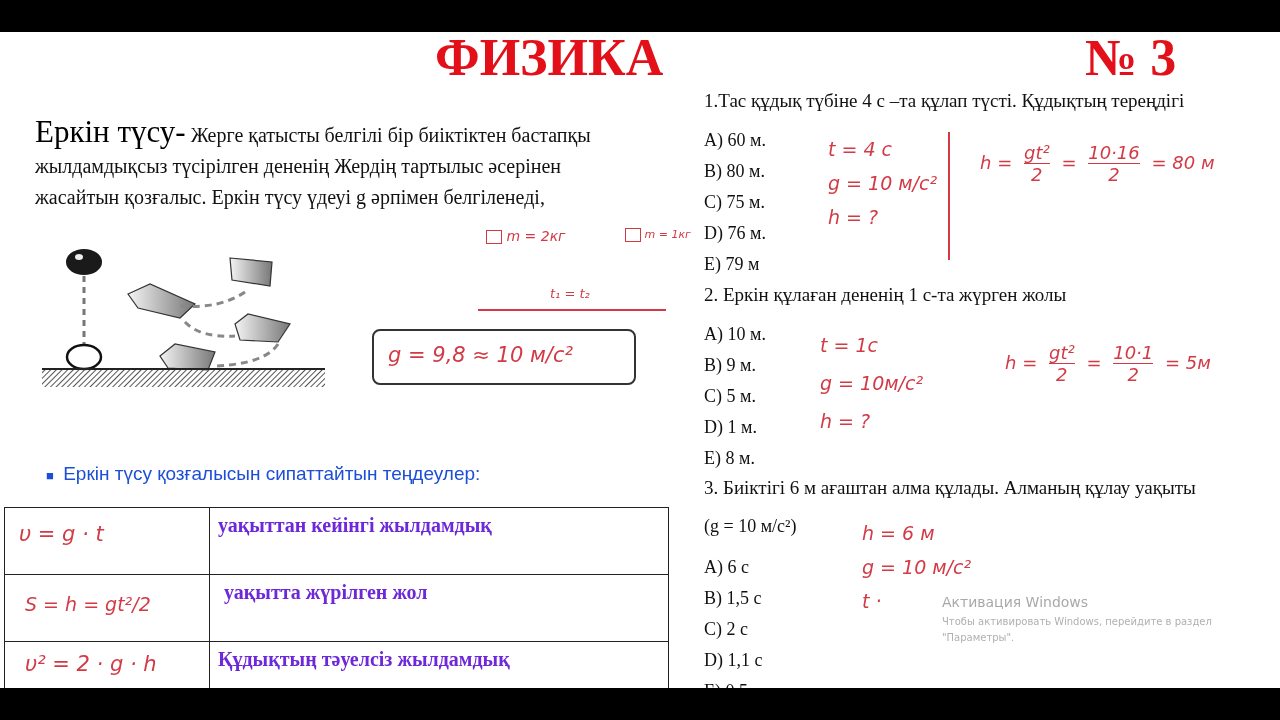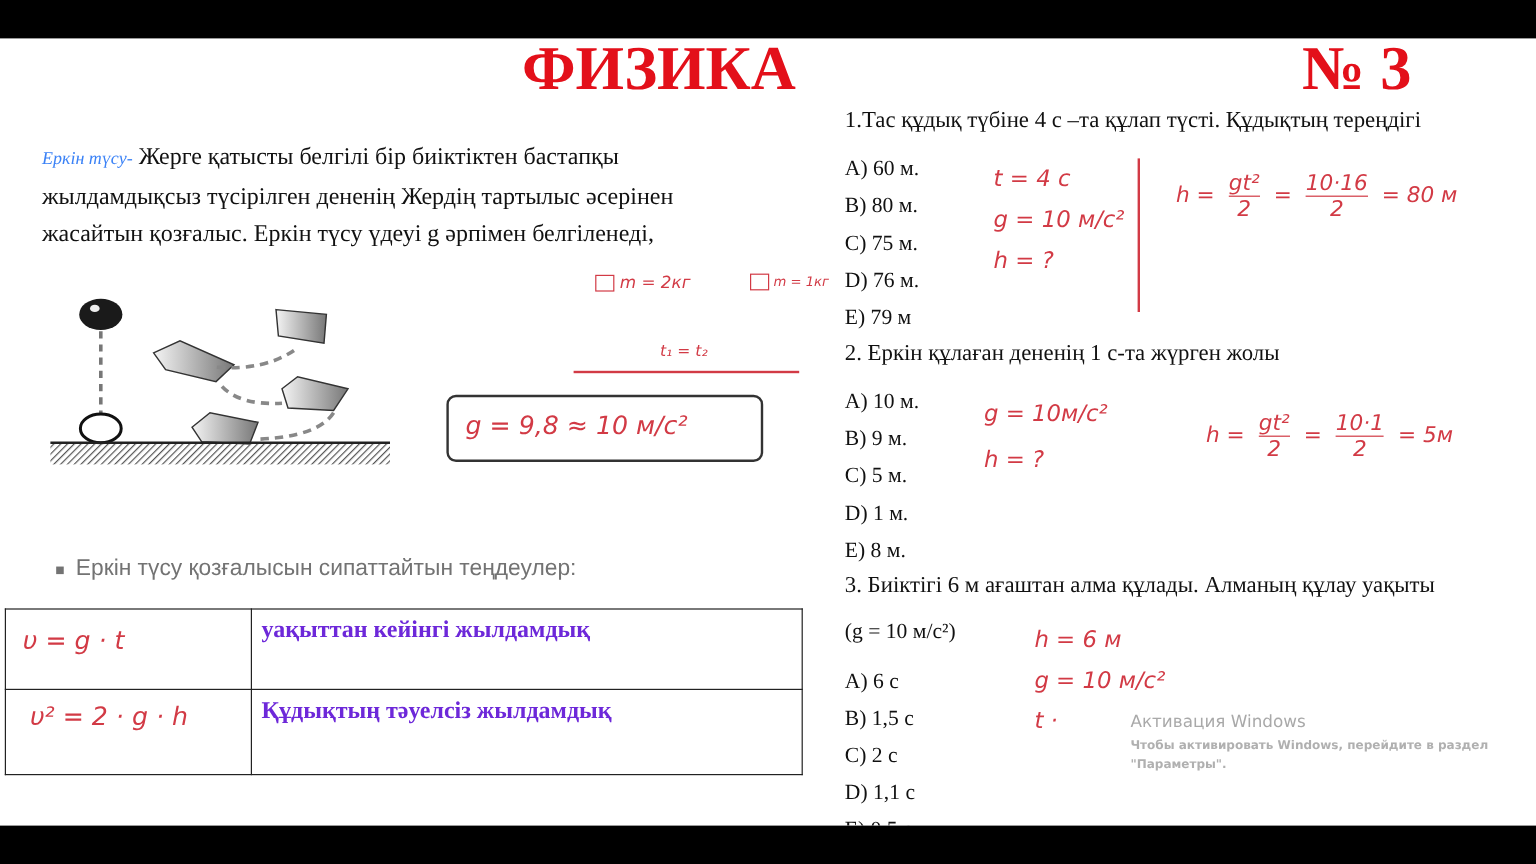--- a/index.html
+++ b/index.html
@@ -3,31 +3,31 @@
 <meta charset="utf-8">
 <style>
   html, body { margin:0; padding:0; }
   body { width:1280px; height:720px; background:#000; position:relative; overflow:hidden; font-family:"Liberation Serif", serif; }
   .page { position:absolute; left:0; top:32px; width:1280px; height:656px; background:#fff; overflow:hidden; }
   .abs { position:absolute; }
   .title { font-family:"Liberation Serif", serif; font-weight:bold; color:#e3101a; font-size:52px; line-height:1;margin-left:25px; }
   .serif { font-family:"Liberation Serif", serif; color:#111; }
   .hand { font-family:"DejaVu Sans", sans-serif; color:#d23a45; font-style:italic; font-weight:300; }
   .def { font-size:20px; line-height:31px; width:620px; }
-  .def .term { color:#3b82f6; font-size:15px;font-style:italic; }
+  .def .term { color:#000000; font-size:31px; }
   .q { font-size:19px; line-height:21px; white-space:nowrap; }
   .opt { font-size:18px; line-height:31px; }
-  .eq-head { font-family:"Liberation Sans", sans-serif; font-size:19px; color:#737373; }
+  .eq-head { font-family:"Liberation Sans", sans-serif; font-size:19px; color:#1d4ed8; }
   table.eq { border-collapse:collapse; position:absolute; left:4px; top:475px; width:665px; }
   table.eq td { border:1.5px solid #222; height:60px; vertical-align:top; padding:0; }
   table.eq td.f { width:204px; }
   table.eq td.d { font-family:"Liberation Serif", serif; font-weight:bold; color:#6d28d9; font-size:20px; padding:6px 0 0 8px; }
   .boxed { border:2px solid #333; border-radius:8px; }
   .watermark1 { font-family:"DejaVu Sans", sans-serif; color:#a9a9a9; font-size:14px; }
-  .watermark2 { font-family:"DejaVu Sans", sans-serif; color:#b0b0b0; font-size:10px; line-height:16px;font-weight:bold; }
+  .watermark2 { font-family:"DejaVu Sans", sans-serif; color:#b0b0b0; font-size:10px; line-height:16px; }
 </style>
 </head>
 <body>
 
 <div class="page">
 
   <div class="abs title" style="left:410px; top:0px;">ФИЗИКА</div>
   <div class="abs title" style="left:1060px; top:0px;">№ 3</div>
 
   <div class="abs serif def" style="left:35px; top:84px;">
@@ -55,21 +55,21 @@
     <path d="M88 50 L110 40 L155 60 L140 74 L98 64 Z" fill="url(#pg)" stroke="#333" stroke-width="1.2"></path>
     <path d="M195 80 L208 70 L250 80 L238 98 L200 96 Z" fill="url(#pg)" stroke="#333" stroke-width="1.2"></path>
     <path d="M120 112 L135 100 L175 108 L168 126 L128 124 Z" fill="url(#pg)" stroke="#333" stroke-width="1.2"></path>
     <path d="M205 48 Q180 65 140 62" fill="none" stroke="#888" stroke-width="3" stroke-dasharray="7,5"></path>
     <path d="M145 78 Q160 94 195 92" fill="none" stroke="#888" stroke-width="3" stroke-dasharray="7,5"></path>
     <path d="M238 100 Q225 120 175 122" fill="none" stroke="#888" stroke-width="3" stroke-dasharray="7,5"></path>
     <rect x="2" y="125" width="283" height="18" fill="url(#hatch)"></rect>
     <line x1="2" y1="125" x2="285" y2="125" stroke="#222" stroke-width="2"></line>
   </svg>
 
-  <div class="abs hand" style="left:496px; top:196px; font-size:14px;">
+  <div class="abs hand" style="left:486px; top:196px; font-size:14px;">
     <span style="display:inline-block;width:14px;height:12px;border:1.5px solid #d23a45;vertical-align:middle;"></span>
     <span>m = 2кг</span>
   </div>
   <div class="abs hand" style="left:625px; top:196px; font-size:11px;">
     <span style="display:inline-block;width:14px;height:12px;border:1.5px solid #d23a45;vertical-align:middle;"></span>
     <span>m = 1кг</span>
   </div>
   <div class="abs hand" style="left:550px; top:254px; font-size:13px;">t₁ = t₂</div>
   <div class="abs" style="left:478px; top:277px; width:188px; height:0; border-top:2px solid #d23a45;"></div>
 
@@ -82,20 +82,26 @@
     <span>Еркін түсу қозғалысын сипаттайтын теңдеулер:</span>
   </div>
 
   <table class="eq">
     <tbody>
         <tr>
       <td class="f">
             <div class="hand" style="font-size:21px; padding:14px 0 0 14px;">υ = g · t</div>
           </td>
       <td class="d">уақыттан кейінгі жылдамдық</td>
+    </tr>
+    <tr>
+      <td class="f" style="height:66px;">
+            <div class="hand" style="font-size:19px; padding:18px 0 0 20px;">S = h = gt²/2</div>
+          </td>
+      <td class="d" style="padding-left:14px;">уақытта жүрілген жол</td>
     </tr>
     <tr>
       <td class="f" style="height:70px;">
             <div class="hand" style="font-size:21px; padding:10px 0 0 20px;">υ² = 2 · g · h</div>
           </td>
       <td class="d">Құдықтың тәуелсіз жылдамдық</td>
     </tr>
   </tbody>
     </table>
 
@@ -123,20 +129,21 @@
 
   <div class="abs serif q" style="left:704px; top:252px;">2. Еркін құлаған дененің 1 с-та жүрген жолы</div>
   <div class="abs serif" style="left:704px; top:287px;">
     <div class="opt">A) 10 м.</div>
     <div class="opt">B) 9 м.</div>
     <div class="opt">C) 5 м.</div>
     <div class="opt">D) 1 м.</div>
     <div class="opt">E) 8 м.</div>
   </div>
   <div class="abs hand" style="left:820px; top:294px; font-size:19px; line-height:38px;">
+    <div>t = 1с</div>
     <div>g = 10м/с²</div>
     <div>h = ?</div>
   </div>
   <div class="abs hand" style="left:1005px; top:310px; font-size:18px;">
     <span>h =</span>
     <span style="display:inline-block; text-align:center; vertical-align:middle; margin:0 6px;"><span style="display:block;border-bottom:1.5px solid #d23a45;">gt²</span><span style="display:block;">2</span></span>
     <span>=</span>
     <span style="display:inline-block; text-align:center; vertical-align:middle; margin:0 6px;"><span style="display:block;border-bottom:1.5px solid #d23a45;">10·1</span><span style="display:block;">2</span></span>
     <span>= 5м</span>
   </div>

